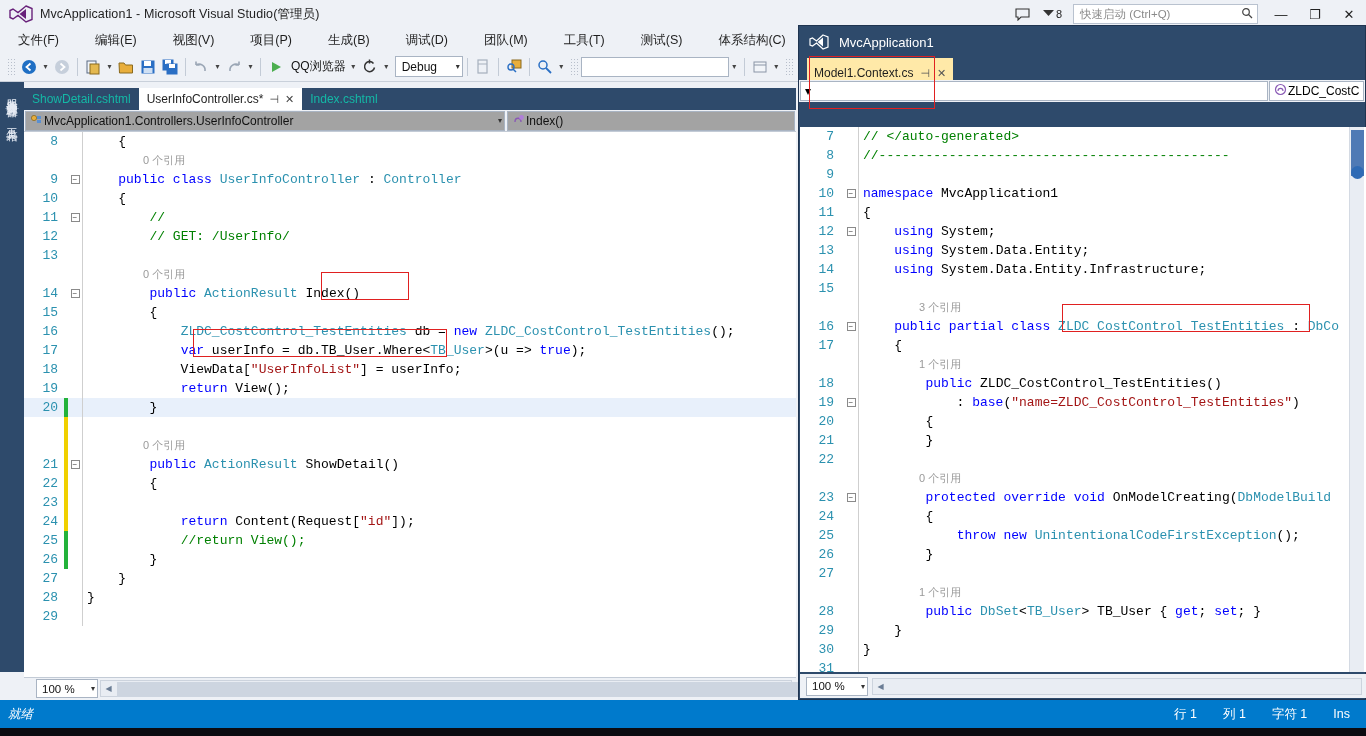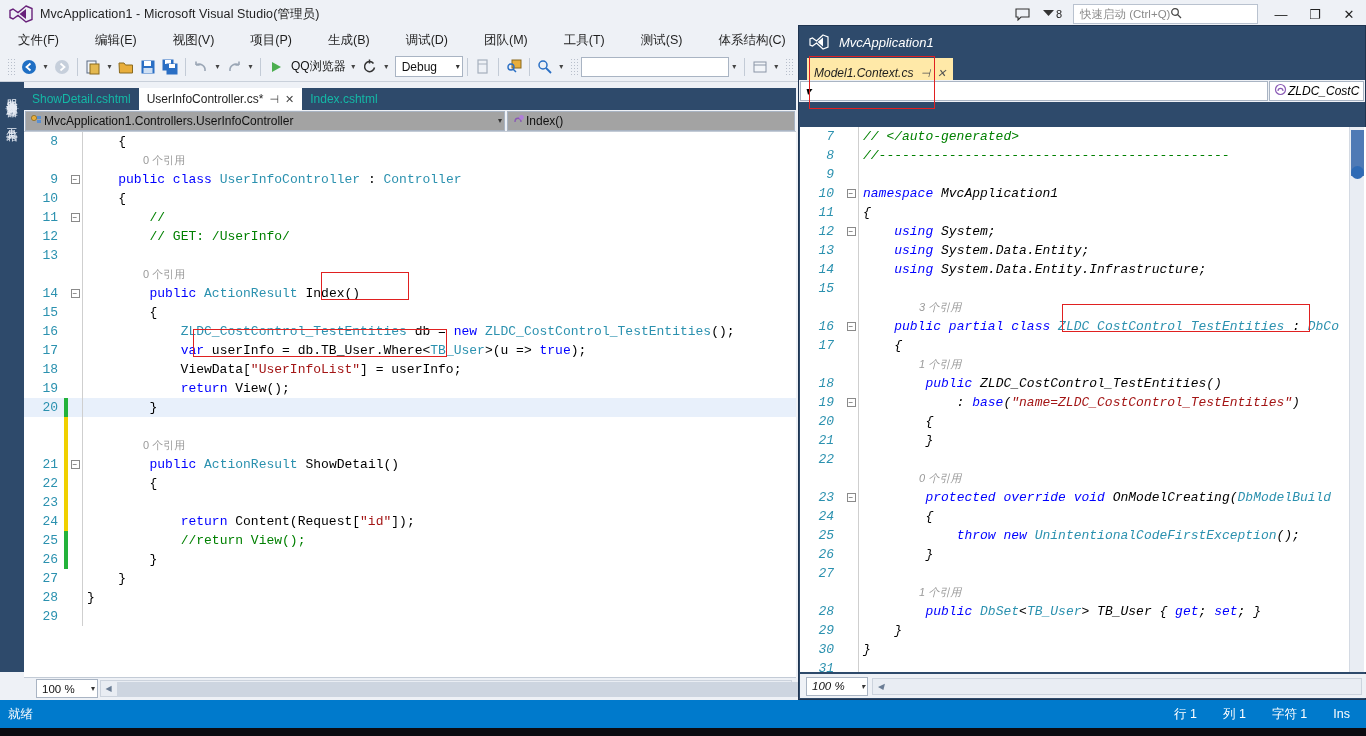--- a/index.html
+++ b/index.html
@@ -31,21 +31,21 @@
     position: absolute; right: 0; top: 0; height: 28px;
     display: flex; align-items: center; gap: 0;
   }
   .tb-icon {
     width: 30px; height: 26px; display: flex; align-items: center; justify-content: center;
     color: #2a2a2a;
   }
   .quick-launch {
     width: 185px; height: 20px; background: #fff; border: 1px solid #b9c2cf;
     display: flex; align-items: center; padding: 0 4px 0 6px; margin: 0 6px;
-    font-size: 11.5px; color: #8a8a8a; 
+    font-size: 11.5px; color: #8a8a8a; justify-content: space-between;
   }
   .winbtn { width: 34px; height: 28px; display:flex; align-items:center; justify-content:center; font-size: 13px; color:#222;}
 
   
   .menubar {
     height: 24px; display: flex; align-items: center;
     padding-left: 8px; background: #eef1f6; gap: 16px;
   }
   .menu-item { padding: 2px 10px; font-size: 12.5px; color: #1e1e1e; white-space: nowrap; }
 
@@ -167,21 +167,21 @@
     flex: 1; height: 17px; background: #e9edf3; border:1px solid #ccd3dd;
     margin-right: 4px; display:flex; align-items:center; position: relative;
   }
   .sbtn { width: 15px; height: 15px; display:flex; align-items:center; justify-content:center;
      font-size: 8px; color: #6b7d95; }
   .sthumb { position:absolute; left: 16px; top:1px; height:15px; width: 690px; background:#cdd5e0; }
 
   
   .float-win {
     position: absolute; left: 798px; top: 25px; width: 568px; height: 675px;
-    background: #2e4a6b; border: 1px solid #1f3450; font-style: italic;
+    background: #2e4a6b; border: 1px solid #1f3450;
   }
   .fw-title {
     height: 32px; display: flex; align-items: center; padding-left: 10px;
     color: #fff; font-size: 13px;
   }
   .fw-logo { width: 22px; height:18px; margin-right: 8px; display:flex; align-items:center; }
   .fw-tabstrip { height: 22px; display: flex; align-items: flex-end; padding-left: 8px; }
   .fw-tab {
     height: 22px; background: #ffe9a8; color: #1e1e1e; display:flex; align-items:flex-end;
     padding: 0 7px; font-size: 12px; white-space: nowrap;
@@ -216,21 +216,21 @@
   }
   .bt-tab { height: 22px; display:flex; align-items:center; padding: 0 8px;
     font-size: 12.5px; color:#e9eef6; }
   .bt-tab.active { background:#fff; color:#1e1e1e; }
 
   
   .statusbar {
     position: absolute; left: 0; top: 700px; width: 1366px; height: 28px;
     background: #007acc; display: flex; align-items: center; color: #fff; font-size: 12.5px;
   }
-  .sb-left { padding-left: 8px; }
+  .sb-left { padding-left: 8px; font-style: italic; }
   .sb-right { margin-left: auto; display: flex; align-items: center; }
   .sb-cell { padding: 0 26px 0 0; white-space: nowrap; }
   .sb-cell.last { padding-right: 16px; }
 
   .taskbar {
     position: absolute; left: 0; top: 728px; width: 1366px; height: 8px;
     background: #0b0b10;
   }
 </style>
 </head>

